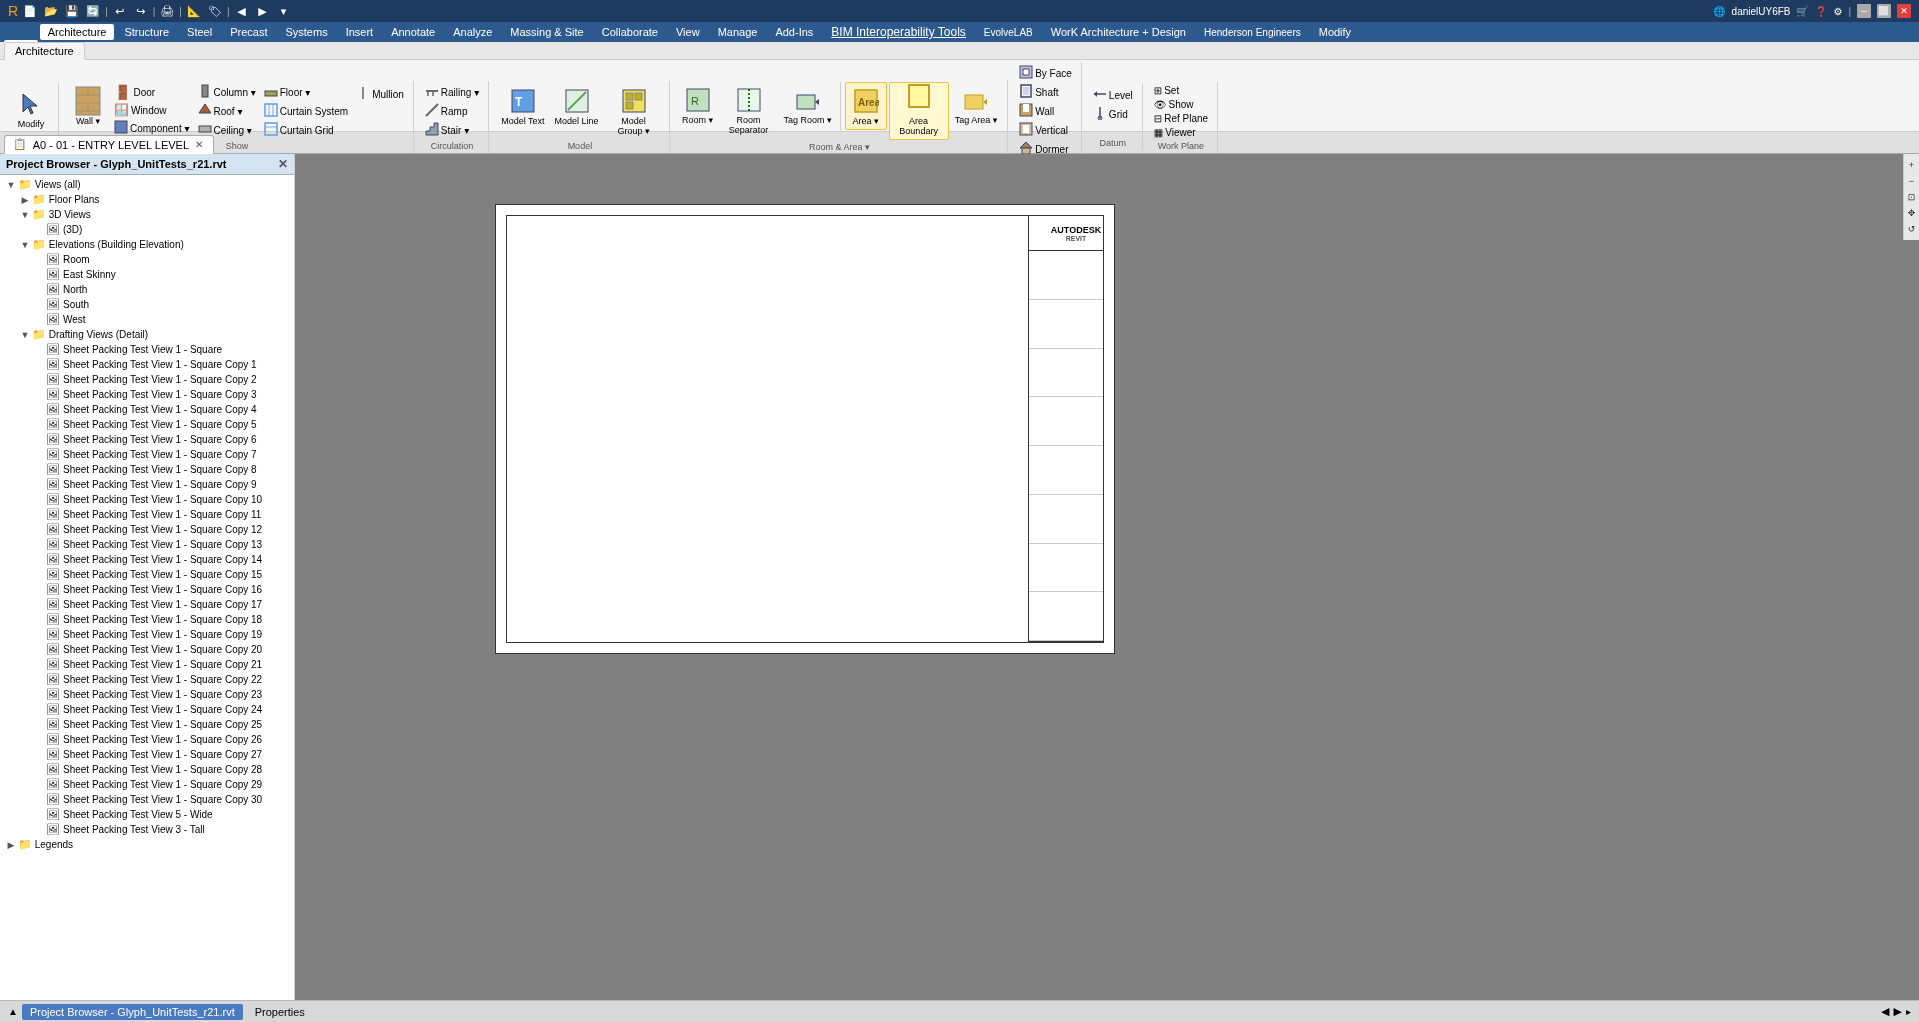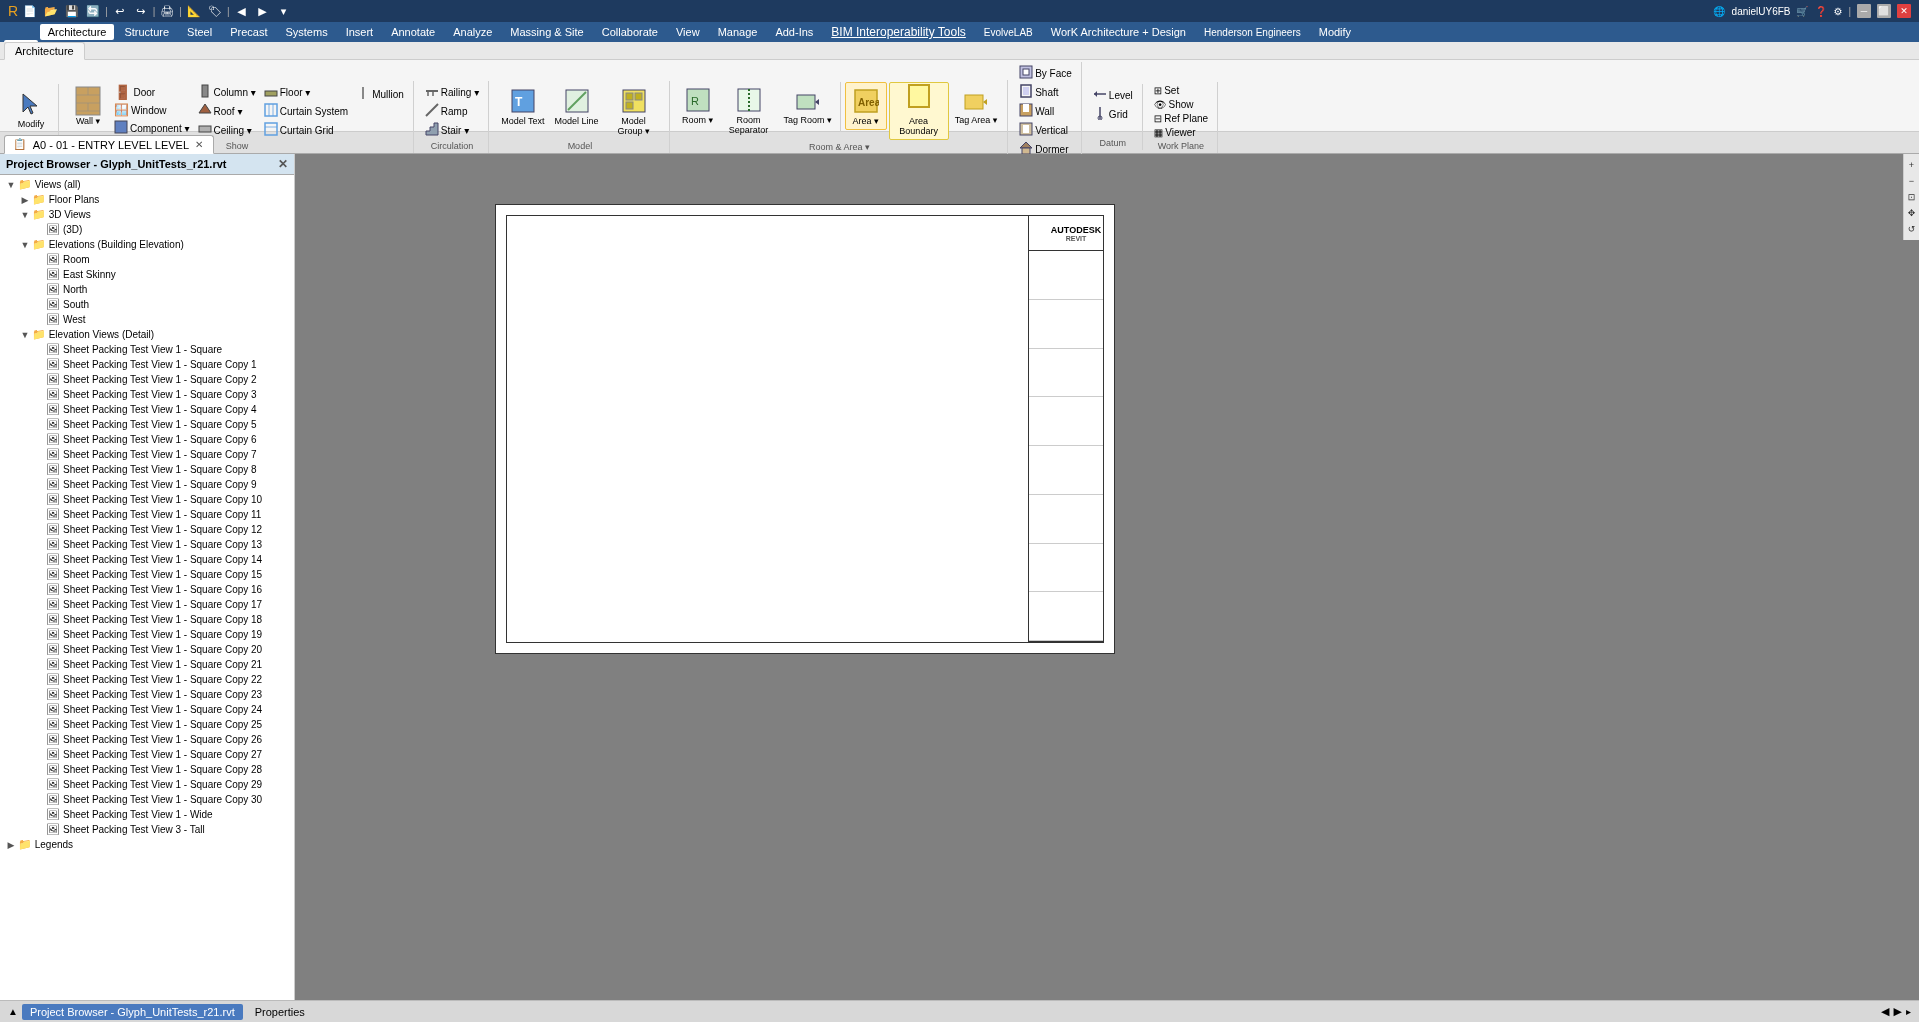--- a/index.html
+++ b/index.html
@@ -843,21 +843,21 @@
         <span class="indent" style="width:32px;"></span>
         <span class="toggle" style="width:14px;"></span>
         <span class="item-icon">🖼</span>
         <span class="item-label">West</span>
       </div>
 
       <div class="tree-item">
         <span class="indent" style="width:18px;"></span>
         <span class="toggle">▼</span>
         <span class="item-icon">📁</span>
-        <span class="item-label">Elevation Views (Detail)</span>
+        <span class="item-label">Drafting Views (Detail)</span>
       </div>
 
       <div id="drafting-items">
 
       <div class="tree-item">
     <span class="indent" style="width:32px;"></span>
     <span class="toggle" style="width:14px;"></span>
     <span class="item-icon">🖼</span>
     <span class="item-label">Sheet Packing Test View 1 - Square</span>
   </div>
@@ -1038,21 +1038,21 @@
           <div class="tree-item">
     <span class="indent" style="width:32px;"></span>
     <span class="toggle" style="width:14px;"></span>
     <span class="item-icon">🖼</span>
     <span class="item-label">Sheet Packing Test View 1 - Square Copy 30</span>
   </div>
           <div class="tree-item">
     <span class="indent" style="width:32px;"></span>
     <span class="toggle" style="width:14px;"></span>
     <span class="item-icon">🖼</span>
-    <span class="item-label">Sheet Packing Test View 1 - Wide</span>
+    <span class="item-label">Sheet Packing Test View 5 - Wide</span>
   </div>
           <div class="tree-item">
     <span class="indent" style="width:32px;"></span>
     <span class="toggle" style="width:14px;"></span>
     <span class="item-icon">🖼</span>
     <span class="item-label">Sheet Packing Test View 3 - Tall</span>
   </div>
         </div>
 
       <div class="tree-item">

